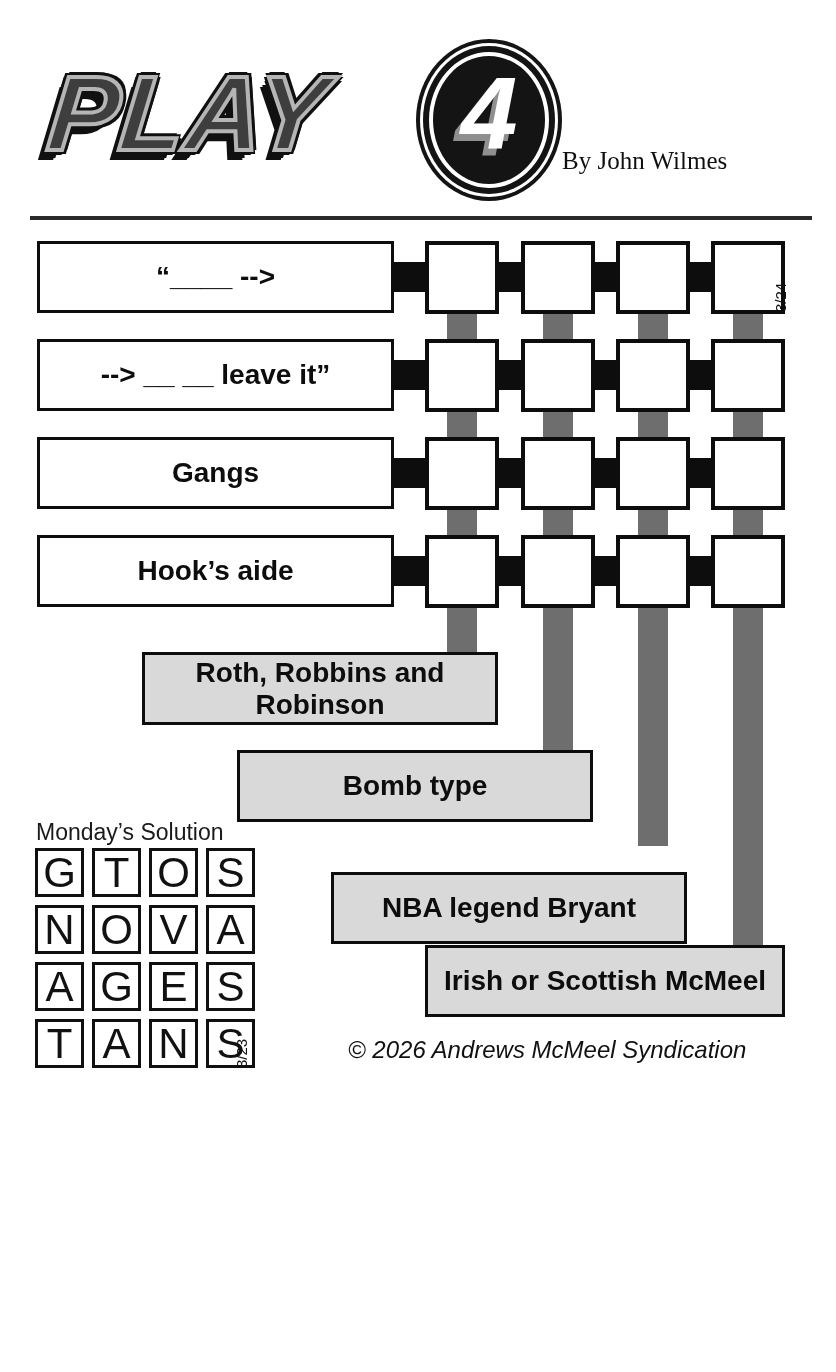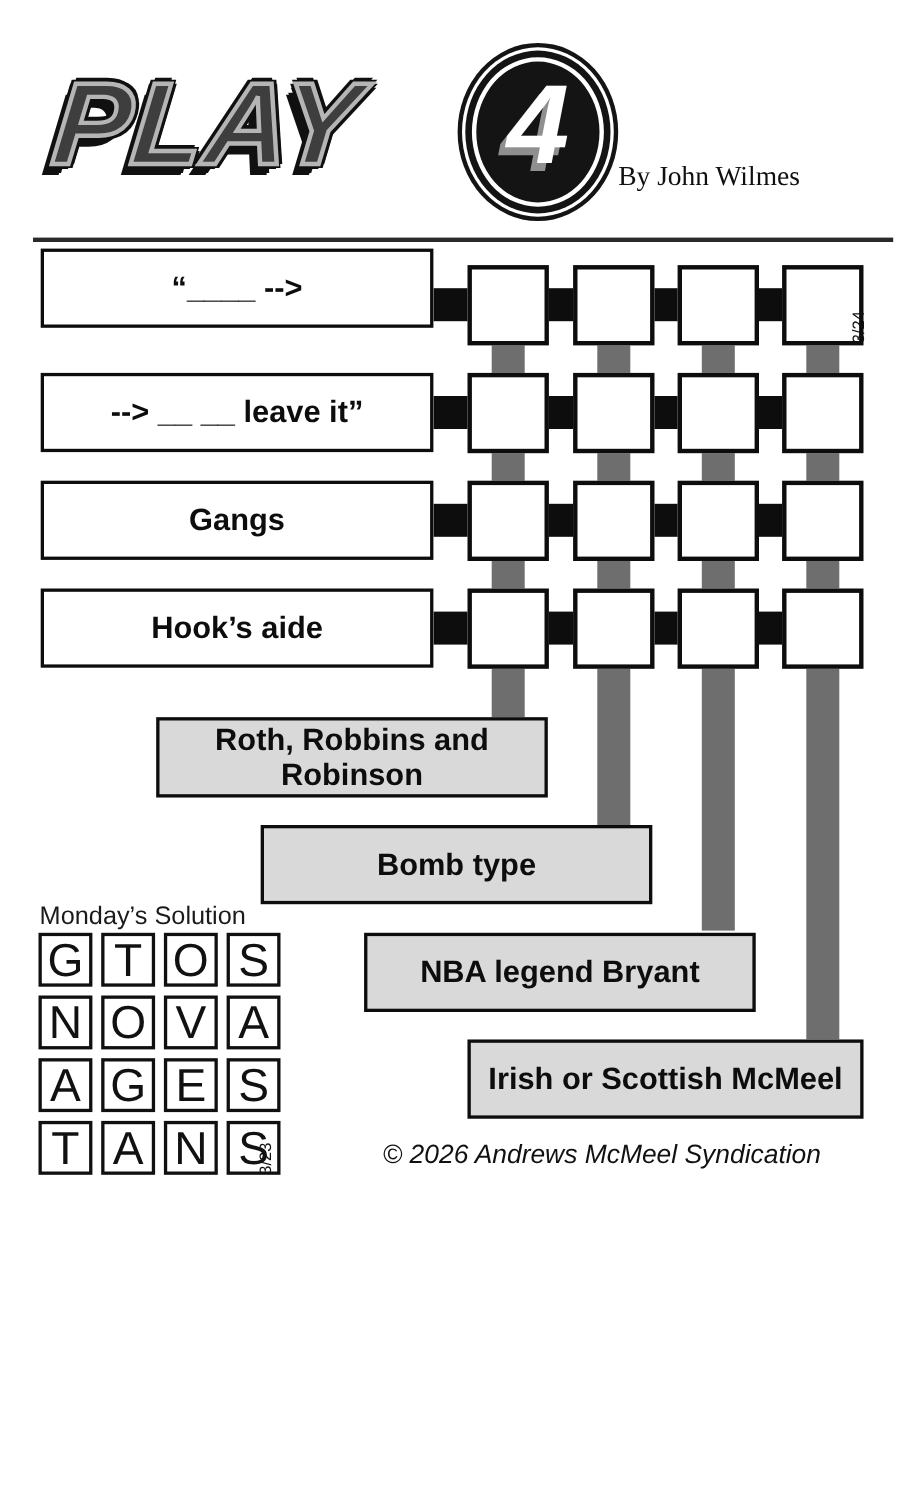--- a/index.html
+++ b/index.html
@@ -93,21 +93,21 @@
   <div class="gray-bar" style="left:447px; top:270px; height:382px;"></div>
   <div class="gray-bar" style="left:543px; top:270px; height:480px;"></div>
   <div class="gray-bar" style="left:638px; top:270px; height:576px;"></div>
   <div class="gray-bar" style="left:733px; top:270px; height:675px;"></div>
 
   <div class="black-band" style="top:262px;"></div>
   <div class="black-band" style="top:360px;"></div>
   <div class="black-band" style="top:458px;"></div>
   <div class="black-band" style="top:556px;"></div>
 
-  <div class="clue-box" style="top:226px;">“____ --&gt;</div>
+  <div class="clue-box" style="top:241px;">“____ --&gt;</div>
   <div class="clue-box" style="top:437px;">Gangs</div>
   <div class="clue-box" style="top:339px;">--&gt; __ __ leave it”</div>
   <div class="clue-box" style="top:535px;">Hook’s aide</div>
 
   <div class="cell" style="left:425px; top:241px;"></div>
   <div class="cell" style="left:521px; top:241px;"></div>
   <div class="cell" style="left:616px; top:241px;"></div>
   <div class="cell" style="left:711px; top:241px;"></div>
 
   <div class="cell" style="left:425px; top:339px;"></div>
@@ -122,21 +122,21 @@
 
   <div class="cell" style="left:425px; top:535px;"></div>
   <div class="cell" style="left:521px; top:535px;"></div>
   <div class="cell" style="left:616px; top:535px;"></div>
   <div class="cell" style="left:711px; top:535px;"></div>
 
   <div class="vtext" style="left:789px; top:296px;">3/24</div>
 
   <div class="down-box" style="left:142px; top:652px; width:356px; height:73px; white-space:normal;">Roth, Robbins and Robinson</div>
   <div class="down-box" style="left:237px; top:750px; width:356px; height:72px;">Bomb type</div>
-  <div class="down-box" style="left:331px; top:848px; width:356px; height:72px;">NBA legend Bryant</div>
+  <div class="down-box" style="left:331px; top:872px; width:356px; height:72px;">NBA legend Bryant</div>
   <div class="down-box" style="left:425px; top:945px; width:360px; height:72px;">Irish or Scottish McMeel</div>
 
   <div class="sol-title">Monday’s Solution</div>
 
   <div class="sol-cell" style="left:35px;  top:848px;">
       <span>G</span>
     </div>
   <div class="sol-cell" style="left:92px;  top:848px;">
       <span>T</span>
     </div>

